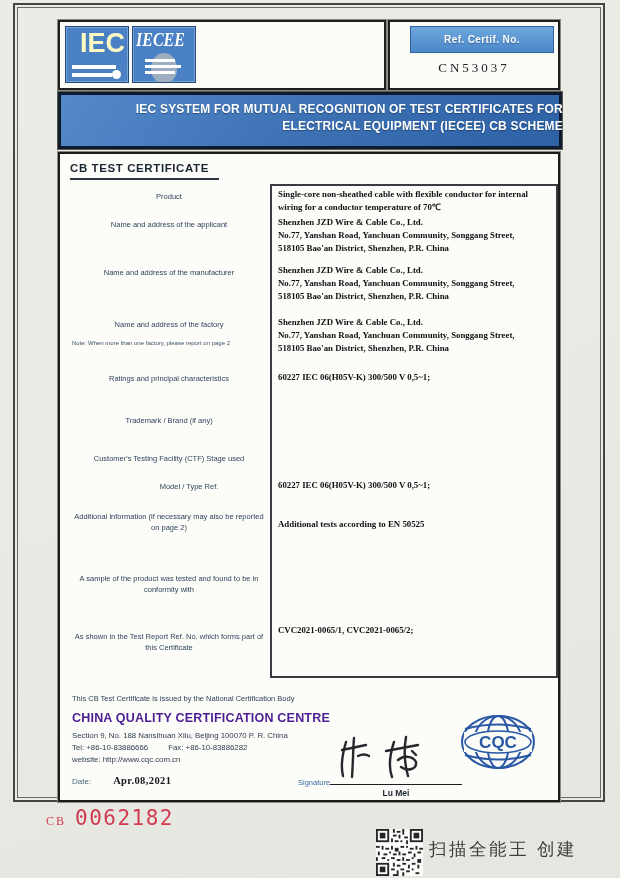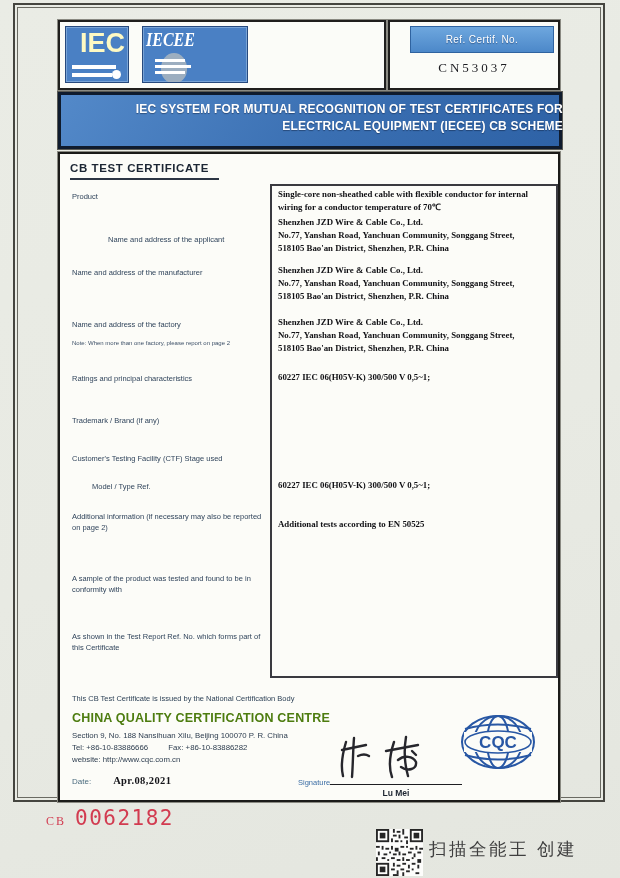--- a/index.html
+++ b/index.html
@@ -16,21 +16,21 @@
     pointer-events:none;
   }
   
   .hdr-left{
     position:absolute;left:58px;top:20px;width:324px;height:66px;
     background:#fbfcf8;border:2px solid #1f1f1d;box-shadow:0 0 0 1px #8a8a82;
   }
   .logo{position:absolute;top:4px;width:62px;height:55px;background:#4a80c4;
     border:1px solid #26497d;box-shadow:inset 0 0 0 1px #79a4d6;overflow:hidden;}
   .logo-iec{left:5px;}
-  .logo-iecee{left:82px;padding-left:42px;}
+  .logo-iecee{left:72px;}
   .logo-iec .txt{position:absolute;left:14px;top:1px;color:#fef9c3;font-weight:bold;
     font-size:27px;letter-spacing:0px;font-family:"Liberation Sans",sans-serif;}
   .logo-iec .bar{position:absolute;left:6px;height:4px;background:#fff;}
   .bar1{top:38px;width:44px;}
   .bar2{top:46px;width:40px;}
   .logo-iec .dot{position:absolute;left:46px;top:43px;width:9px;height:9px;background:#fff;border-radius:50%;}
   .logo-iecee .txt{position:absolute;left:3px;top:4px;color:#fff;font-weight:bold;font-style:italic;
     font-size:16px;transform:scaleY(1.15);font-family:"Liberation Serif",serif;}
   .logo-iecee .blob{position:absolute;left:18px;top:26px;width:26px;height:30px;background:#aab6c0;
     border-radius:50% 50% 45% 45%;opacity:.85;}
@@ -39,21 +39,21 @@
   .ln2{top:38px;width:36px;}
   .ln3{top:44px;width:30px;}
   .hdr-right{
     position:absolute;left:388px;top:20px;width:168px;height:66px;
     background:#fbfcf8;border:2px solid #1f1f1d;box-shadow:0 0 0 1px #8a8a82;
   }
   .ref-bar{
     position:absolute;left:20px;top:4px;right:4px;height:25px;
     background:linear-gradient(180deg,#6ea7de 0%,#4c88c9 100%);
     border:1px solid #2f63a0;display:flex;align-items:center;justify-content:center;
-    color:#fff;font-weight:normal;font-size:10px;letter-spacing:.4px;
+    color:#fff;font-weight:bold;font-size:10px;letter-spacing:.4px;
     text-shadow:0 1px 1px rgba(20,40,80,.5);
   }
   .ref-no{
     position:absolute;left:0;right:0;top:38px;text-align:center;
     font-family:"Liberation Serif",serif;font-size:13px;letter-spacing:3px;color:#1d1d22;
   }
   
   .banner{
     position:absolute;left:58px;top:92px;width:504px;height:57px;box-sizing:border-box;
     background:linear-gradient(125deg,#5389c9 0%,#3a6fb2 55%,#2e62a6 100%);
@@ -69,38 +69,38 @@
   }
   .cert-title{
     position:absolute;left:10px;top:8px;margin:0;
     font-size:11.5px;font-weight:bold;letter-spacing:.6px;color:#1c2634;
     border-bottom:2px solid #2c3544;padding:0 10px 4px 0;
   }
   .value-box{
     position:absolute;left:210px;top:30px;width:288px;height:494px;box-sizing:border-box;
     border:2px solid #3a3a40;background:transparent;
   }
-  .lbl{position:absolute;left:12px;width:194px;font-size:7.5px;line-height:1.45;color:#31455c;}
+  .lbl{position:absolute;left:12px;width:194px;font-size:7.5px;line-height:1.45;color:#31455c;text-align:center;}
   .note{position:absolute;left:12px;width:200px;font-size:6px;color:#3d5068;}
   .val{position:absolute;left:218px;width:270px;font-family:"Liberation Serif",serif;
     font-size:8.8px;font-weight:600;line-height:1.5;color:#101014;white-space:pre-line;}
   .lt0{top:38px;} .vt0{top:34px;}
-  .lt1{top:81px;margin-left:36px;} .vt1{top:62px;}
+  .lt1{top:66px;} .vt1{top:62px;}
   .lt2{top:114px;} .vt2{top:110px;}
   .lt3{top:166px;} .nt3{top:186px;} .vt3{top:162px;}
   .lt4{top:220px;} .vt4{top:217px;}
   .lt5{top:262px;}
   .lt6{top:300px;}
   .lt7{top:328px;margin-left:20px;} .vt7{top:325px;}
   .lt8{top:358px;} .vt8{top:364px;}
   .lt9{top:420px;} .vt9{top:404px;}
   .lt10{top:478px;} .vt10{top:470px;}
   
   .issued-by{position:absolute;left:12px;top:540px;font-size:7.5px;color:#2e4257;}
-  .centre-name{position:absolute;left:12px;top:557px;font-size:12.5px;font-weight:bold;color:#4d7c0f;letter-spacing:.2px;}
+  .centre-name{position:absolute;left:12px;top:557px;font-size:12.5px;font-weight:bold;color:#4c1d95;letter-spacing:.2px;}
   .centre-addr{position:absolute;left:12px;top:577px;font-size:7.8px;color:#2c3c4e;}
   .centre-telfax{position:absolute;left:12px;top:589px;font-size:7.8px;color:#2c3c4e;}
   .centre-telfax .fax{margin-left:18px;}
   .centre-web{position:absolute;left:12px;top:601px;font-size:7.8px;color:#2c3c4e;}
   .date-row{position:absolute;left:12px;top:621px;font-size:8px;color:#4a6b7e;}
   .date-val{margin-left:22px;font-family:"Liberation Serif",serif;font-weight:bold;font-size:10.5px;color:#15151a;letter-spacing:.4px;}
   .sig-label{position:absolute;left:238px;top:624px;font-size:7.5px;color:#3c6ea5;}
   .sig-svg{position:absolute;left:272px;top:578px;}
   .sig-line{position:absolute;left:270px;top:630px;width:132px;border-top:1.5px solid #1e1e22;}
   .signatory{position:absolute;left:270px;top:634px;width:132px;text-align:center;
@@ -180,20 +180,21 @@
 
     <div class="lbl lt7">Model / Type Ref.</div>
     <div class="val vt7">60227 IEC 06(H05V-K) 300/500 V 0,5~1;</div>
 
     <div class="lbl lt8">Additional information (if necessary may also be reported on page 2)</div>
     <div class="val vt8">Additional tests according to EN 50525</div>
 
     <div class="lbl lt9">A sample of the product was tested and found to be in conformity with</div>
 
     <div class="lbl lt10">As shown in the Test Report Ref. No. which forms part of this Certificate</div>
+    <div class="val vt10">CVC2021-0065/1, CVC2021-0065/2;</div>
 
     <div class="issued-by">This CB Test Certificate is issued by the National Certification Body</div>
     <div class="centre-name">CHINA QUALITY CERTIFICATION CENTRE</div>
     <div class="centre-addr">Section 9, No. 188 Nansihuan Xilu, Beijing 100070 P. R. China</div>
     <div class="centre-telfax">
       <span class="tel">Tel: +86-10-83886666</span>
       <span class="fax">Fax: +86-10-83886282</span>
     </div>
     <div class="centre-web">website: http://www.cqc.com.cn</div>
     <div class="date-row">

